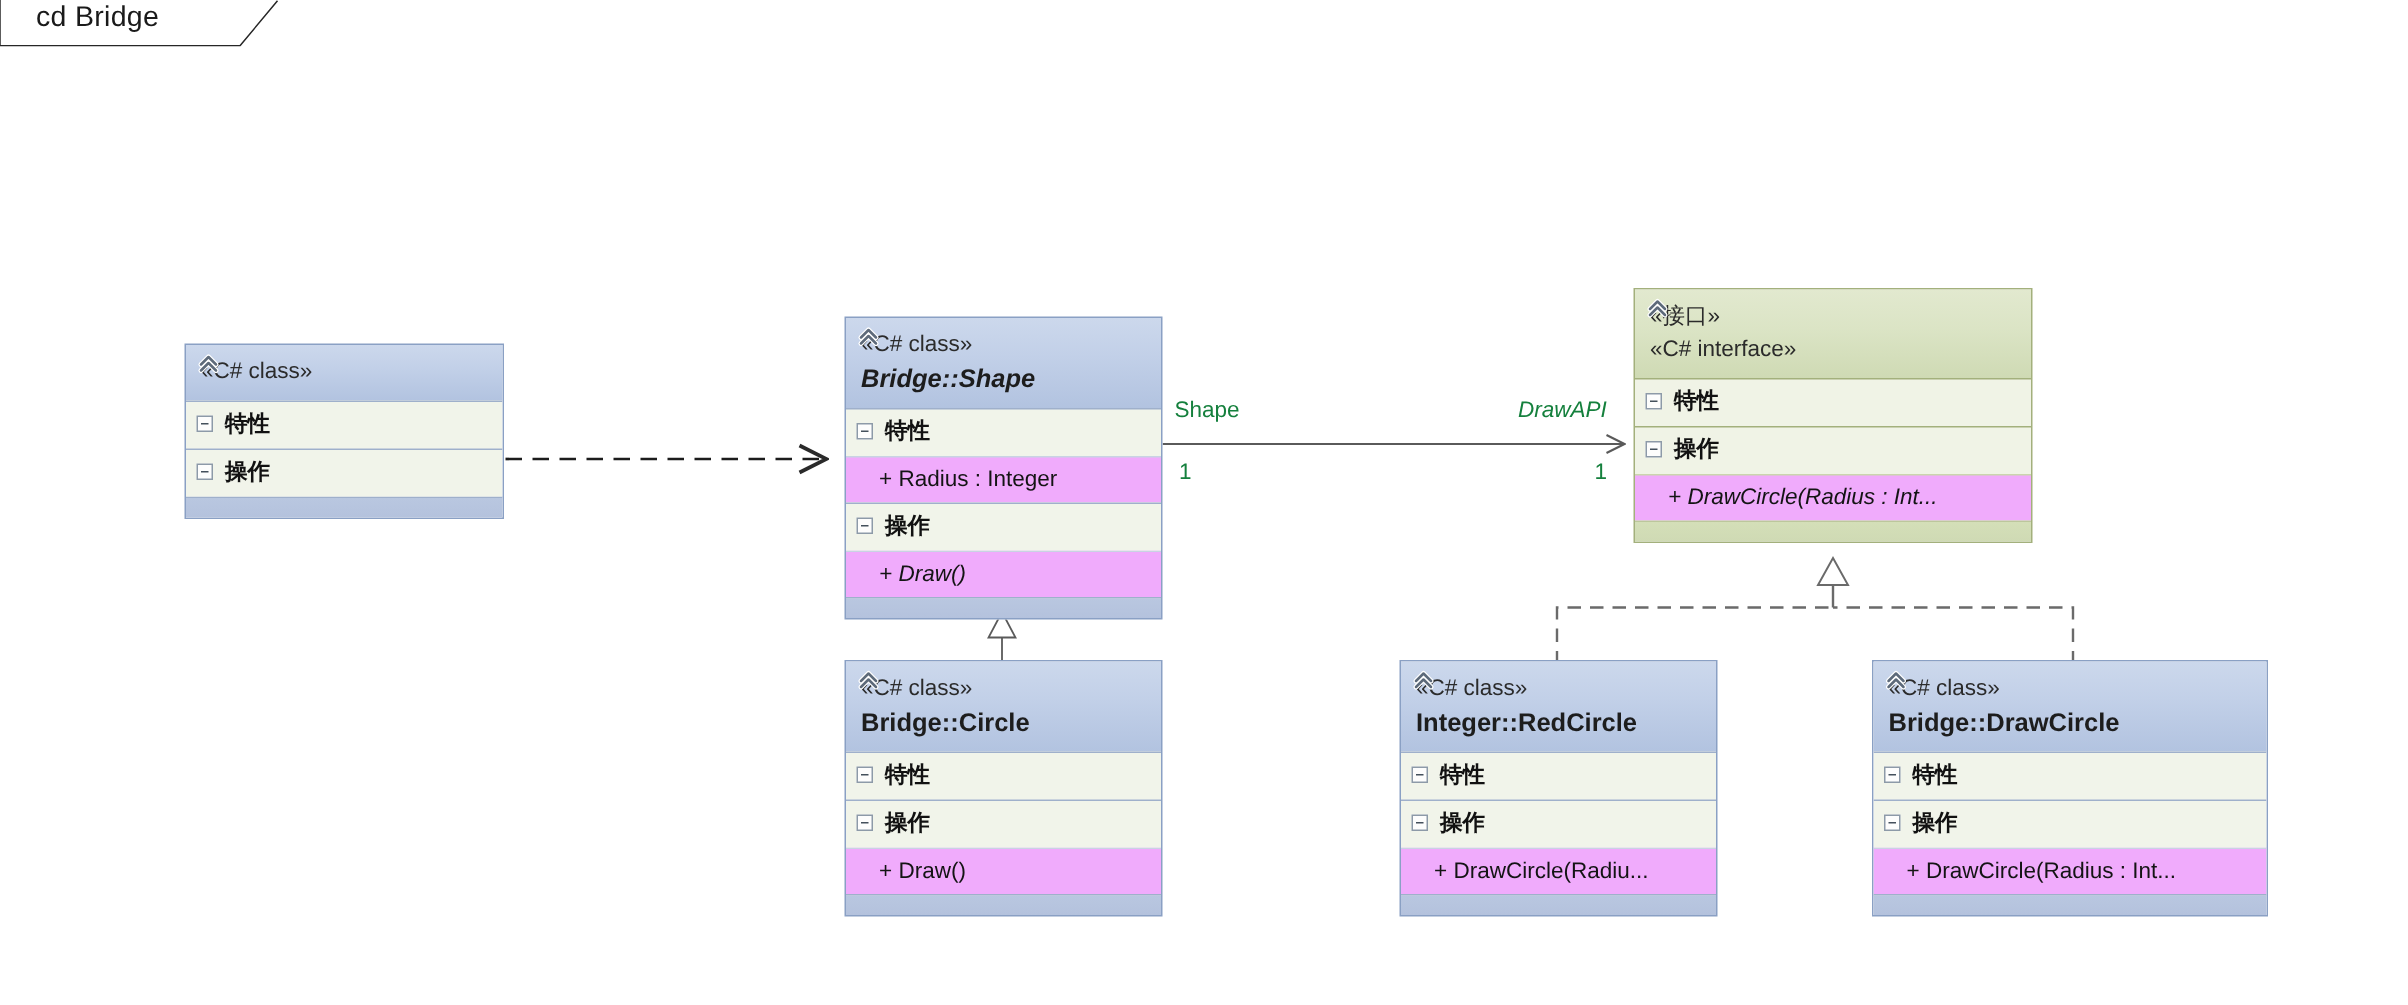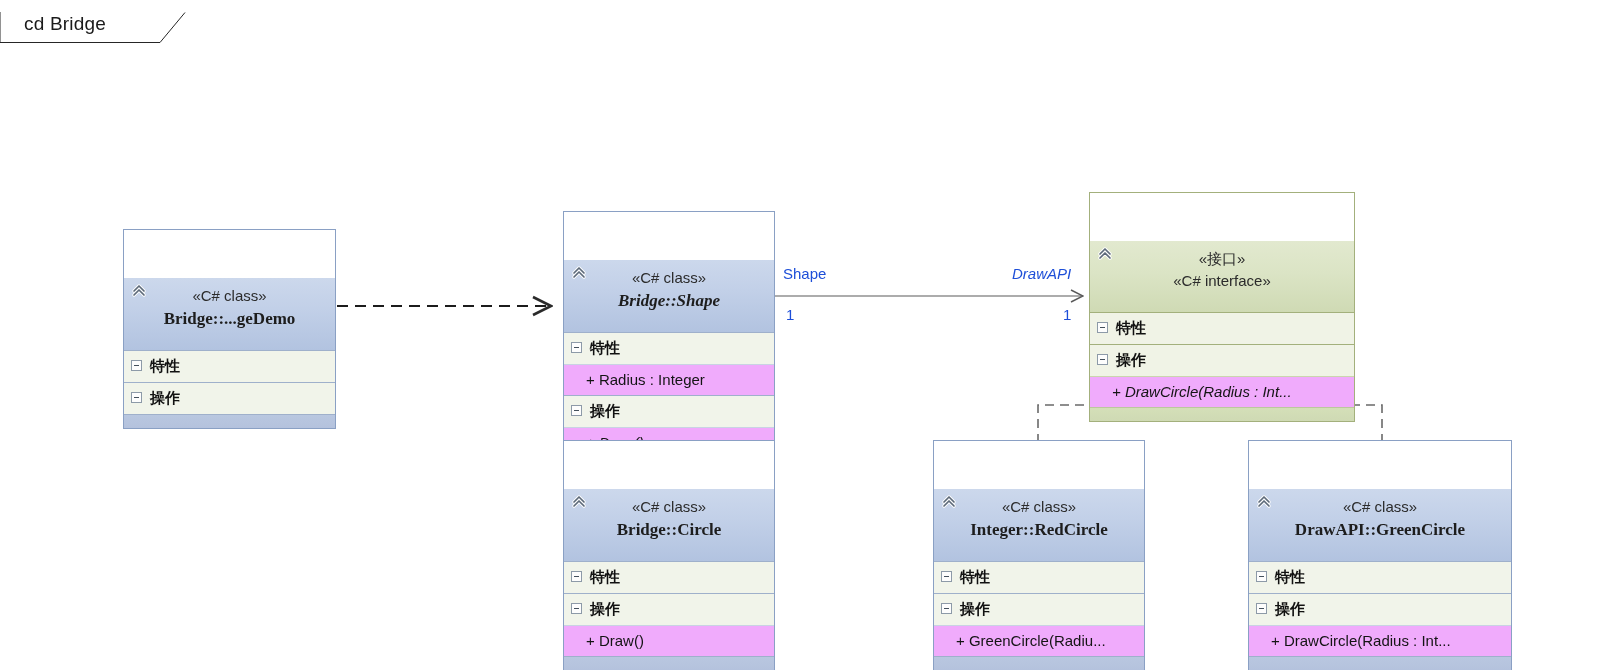--- a/index.html
+++ b/index.html
@@ -13,21 +13,21 @@
     position: relative;
     overflow: hidden;
     font-family: "Liberation Sans", "DejaVu Sans", sans-serif;
     -webkit-font-smoothing: antialiased;
   }
 
   
   #diagram-tab {
     position: absolute;
     left: 0;
-    top: 12px;
+    top: 0;
     width: 190px;
     height: 31px;
   }
   #diagram-tab svg { display: block; }
   #diagram-tab-label {
     position: absolute;
     left: 24px;
     top: 1px;
     font-size: 19px;
     color: #1a1a1a;
@@ -41,23 +41,21 @@
     box-sizing: border-box;
     border: 1px solid #8aa0c4;
     background: #ffffff;
     overflow: hidden;
   }
   .uml-box.iface { border-color: #a3b07c; }
 
   .uml-header {
     position: relative;
     background: linear-gradient(to bottom, #ccd8ec 0%, #c2d0e8 42%, #b2c3e0 100%);
-    padding: 7px 10px 20px 10px;
-    text-align: center;
-    margin-top: 48px;
+    padding: 7px 10px 8px 10px;
   }
   .uml-box.iface .uml-header {
     background: linear-gradient(to bottom, #e2e9cf 0%, #dbe4c5 45%, #cfdab4 100%);
   }
 
   .chevron-icon {
     position: absolute;
     left: 7px;
     top: 5px;
     width: 16px;
@@ -69,21 +67,21 @@
     color: #2b2b2b;
     line-height: 22px;
     white-space: nowrap;
   }
   .cls-name {
     font-size: 15px;
     font-weight: bold;
     color: #1d1d1d;
     line-height: 23px;
     white-space: nowrap;
-    font-family: Liberation Serif, serif;
+    font-family: Liberation Sans, sans-serif;
     font-size: 17px;
   }
   .cls-name.abstract { font-style: italic; }
 
   .sec-head {
     position: relative;
     background: #f1f4ea;
     border-top: 1px solid #9fb0cb;
     padding: 4px 8px 5px 26px;
     font-size: 15px;
@@ -143,21 +141,21 @@
   #connector-layer {
     position: absolute;
     left: 0; top: 0;
     width: 1605px;
     height: 670px;
     pointer-events: none;
   }
   .conn-label {
     position: absolute;
     font-size: 15px;
-    color: #1d4ed8;
+    color: #15803d;
     white-space: nowrap;
     line-height: 18px;
   }
 </style>
 </head>
 <body>
 
 <div id="diagram-tab">
   <svg width="190" height="31" viewBox="0 0 190 31">
     <path d="M 0 0 L 0 30.5 L 160 30.5 L 185 0.5" fill="none" stroke="#262626" stroke-width="1"></path>
@@ -211,21 +209,20 @@
   <div class="uml-header">
     <span class="chevron-icon">
       <svg width="16" height="16" viewBox="0 0 16 16">
         <path d="M 3 8 L 8 3 L 13 8" fill="none" stroke="#ffffff" stroke-width="3.4" stroke-linejoin="round" stroke-linecap="round"></path>
         <path d="M 3 12 L 8 7 L 13 12" fill="none" stroke="#ffffff" stroke-width="3.4" stroke-linejoin="round" stroke-linecap="round"></path>
         <path d="M 3 8 L 8 3 L 13 8" fill="none" stroke="#5d6a7a" stroke-width="1.7" stroke-linejoin="round" stroke-linecap="round"></path>
         <path d="M 3 12 L 8 7 L 13 12" fill="none" stroke="#5d6a7a" stroke-width="1.7" stroke-linejoin="round" stroke-linecap="round"></path>
       </svg>
     </span>
     <div class="stereotype">«C# class»</div>
-    <div class="cls-name">Bridge::...geDemo</div>
   </div>
   <div class="sec-head">
     <span class="expander-icon"></span>
     <span>特性</span>
   </div>
   <div class="sec-head">
     <span class="expander-icon"></span>
     <span>操作</span>
   </div>
   <div class="uml-footer"></div>
@@ -321,36 +318,36 @@
     <div class="cls-name">Integer::RedCircle</div>
   </div>
   <div class="sec-head">
     <span class="expander-icon"></span>
     <span>特性</span>
   </div>
   <div class="sec-head">
     <span class="expander-icon"></span>
     <span>操作</span>
   </div>
-  <div class="member">+ GreenCircle(Radiu...</div>
+  <div class="member">+ DrawCircle(Radiu...</div>
   <div class="uml-footer"></div>
 </div>
 
 <div class="uml-box" style="left:1248px; top:440px; width:264px;">
   <div class="uml-header">
     <span class="chevron-icon">
       <svg width="16" height="16" viewBox="0 0 16 16">
         <path d="M 3 8 L 8 3 L 13 8" fill="none" stroke="#ffffff" stroke-width="3.4" stroke-linejoin="round" stroke-linecap="round"></path>
         <path d="M 3 12 L 8 7 L 13 12" fill="none" stroke="#ffffff" stroke-width="3.4" stroke-linejoin="round" stroke-linecap="round"></path>
         <path d="M 3 8 L 8 3 L 13 8" fill="none" stroke="#5d6a7a" stroke-width="1.7" stroke-linejoin="round" stroke-linecap="round"></path>
         <path d="M 3 12 L 8 7 L 13 12" fill="none" stroke="#5d6a7a" stroke-width="1.7" stroke-linejoin="round" stroke-linecap="round"></path>
       </svg>
     </span>
     <div class="stereotype">«C# class»</div>
-    <div class="cls-name">DrawAPI::GreenCircle</div>
+    <div class="cls-name">Bridge::DrawCircle</div>
   </div>
   <div class="sec-head">
     <span class="expander-icon"></span>
     <span>特性</span>
   </div>
   <div class="sec-head">
     <span class="expander-icon"></span>
     <span>操作</span>
   </div>
   <div class="member">+ DrawCircle(Radius : Int...</div>

